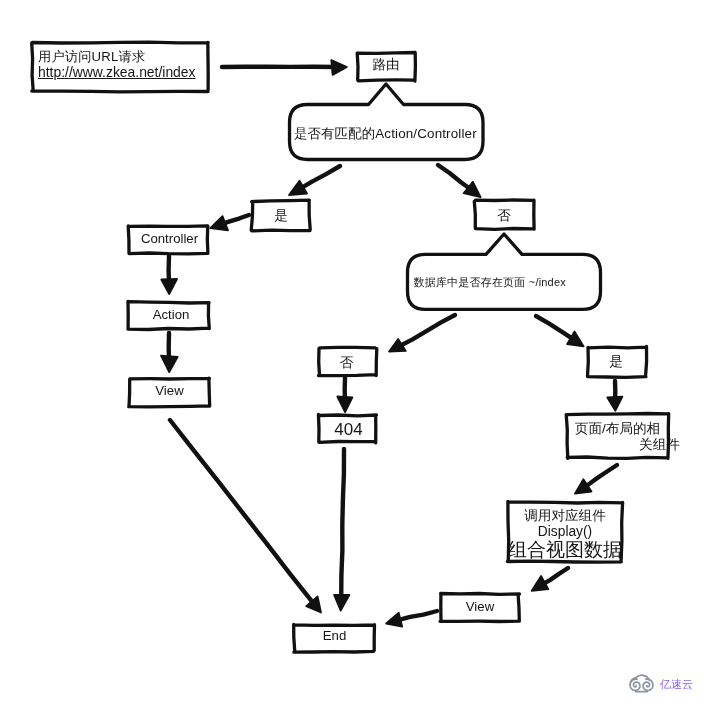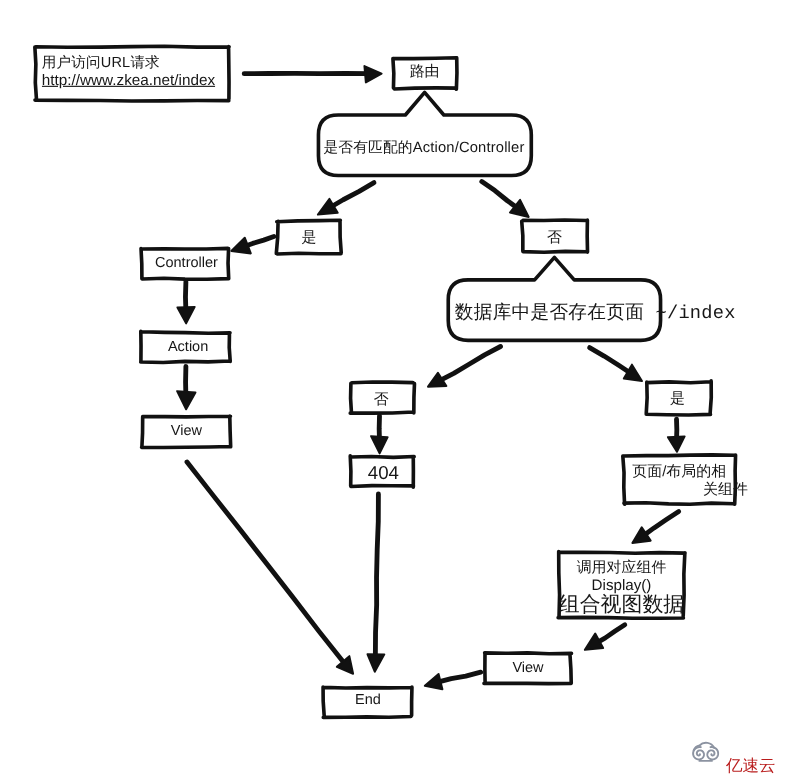--- a/index.html
+++ b/index.html
@@ -9,21 +9,21 @@
   #stage{position:relative;width:715px;height:706px;background:#fff;overflow:hidden;}
   svg#flow{position:absolute;left:0;top:0;width:715px;height:706px;display:block;}
   .ln{fill:none;stroke:#111111;stroke-width:3.3;stroke-linecap:round;stroke-linejoin:round;}
   .ar{fill:none;stroke:#111111;stroke-width:4.4;stroke-linecap:round;stroke-linejoin:round;}
   .hd{fill:#111111;stroke:#111111;stroke-width:1.8;stroke-linejoin:round;}
   .lbl{position:absolute;color:#161616;transform:translateZ(0);-webkit-font-smoothing:antialiased;
        font-family:"Liberation Sans",sans-serif;white-space:nowrap;}
   .lbl .ln1{position:absolute;left:0;width:100%;line-height:1;}
   .wm{position:absolute;left:629px;top:673px;display:flex;align-items:flex-start;}
   .wm-icon{display:block;margin-top:0px;}
-  .wm-text{font-size:15px;line-height:16px;color:#b91c1c;margin-left:6px;margin-top:16px;
+  .wm-text{font-size:11px;line-height:16px;color:#8b5cf6;margin-left:6px;margin-top:3px;
            font-family:"Liberation Sans",sans-serif;white-space:nowrap;}
 </style>
 </head>
 <body>
 
 <div id="stage">
   <svg id="flow" viewBox="0 0 715 706">
     <g class="shapes">
       <path class="ln" d="M32.4 42.5 L61.5 43.0 L91.6 42.8 L120.1 42.4 L149.6 42.1 L179.3 42.8 L208.3 42.6 M207.8 42.4 L208.0 58.2 L208.2 74.9 L208.1 90.1 M208.0 91.5 L179.2 91.4 L149.1 91.7 L119.9 91.8 L91.0 91.4 L60.7 91.2 L31.8 91.0 M33.2 90.9 L32.1 75.2 L32.6 58.3 L31.7 42.8"></path>
       <path class="ln" d="M357.8 53.2 L376.2 53.3 L395.8 52.9 L415.0 52.5 M415.2 52.5 L415.4 66.4 L414.9 81.1 M414.9 80.1 L396.6 79.9 L377.0 80.1 L358.5 80.9 M357.7 80.0 L358.0 66.6 L357.2 53.2"></path>
@@ -124,21 +124,21 @@
   <div class="lbl" style="left:130px;top:232px;width:79px;text-align:center;">
     <div class="ln1" style="font-size:13.2px;top:0px;">Controller</div>
   </div>
   <div class="lbl" style="left:130.5px;top:307.5px;width:81px;text-align:center;">
     <div class="ln1" style="font-size:13.2px;top:0px;">Action</div>
   </div>
   <div class="lbl" style="left:129.5px;top:384px;width:80px;text-align:center;">
     <div class="ln1" style="font-size:13.2px;top:0px;">View</div>
   </div>
   <div class="lbl" style="left:413.5px;top:276.5px;width:190px;text-align:left;">
-    <div class="ln1" style="font-size:17px;top:0px;letter-spacing:0.2px;font-family:Liberation Mono, monospace;">数据库中是否存在页面 ~/index</div>
+    <div class="ln1" style="font-size:11px;top:0px;letter-spacing:0.2px;">数据库中是否存在页面 ~/index</div>
   </div>
   <div class="lbl" style="left:318px;top:356px;width:57px;text-align:center;">
     <div class="ln1" style="font-size:13.6px;top:0px;">否</div>
   </div>
   <div class="lbl" style="left:587px;top:355px;width:58px;text-align:center;">
     <div class="ln1" style="font-size:13.6px;top:0px;">是</div>
   </div>
   <div class="lbl" style="left:320px;top:420.5px;width:57px;text-align:center;">
     <div class="ln1" style="font-size:17px;top:0px;">404</div>
   </div>

